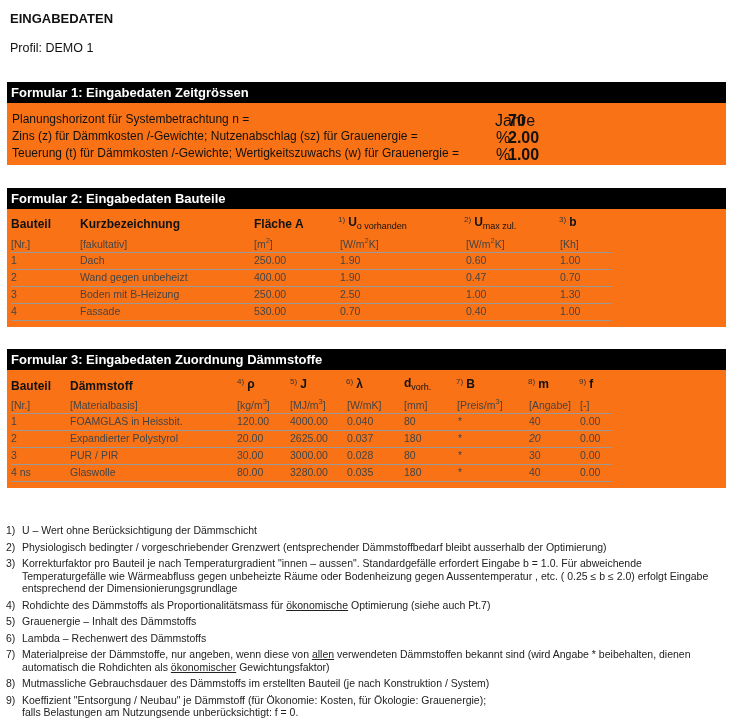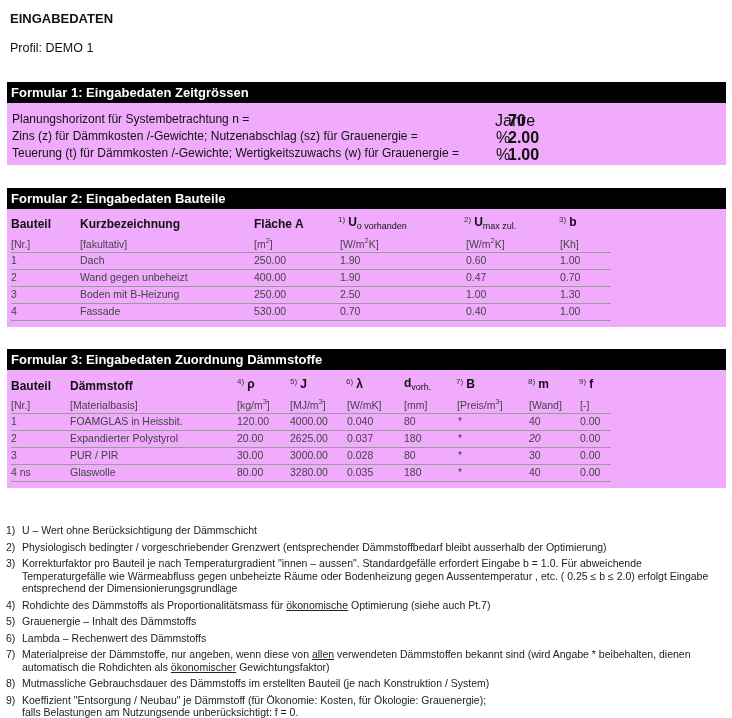--- a/index.html
+++ b/index.html
@@ -3,21 +3,21 @@
 <meta charset="utf-8">
 <style>
   html, body { margin:0; padding:0; background:#ffffff; }
   body { width:732px; height:718px; overflow:hidden; position:relative;
          font-family:"Liberation Sans", sans-serif; color:#111; }
   .abs { position:absolute; }
   .title { left:10px; top:11px; font-size:13px; font-weight:bold; }
   .profil { left:10px; top:41px; font-size:12.5px; font-weight:normal; }
   .section-head { position:absolute; left:7px; width:719px; height:21px; background:#000; color:#fff;
                   font-weight:bold; font-size:13px; line-height:21px; padding-left:4px; box-sizing:border-box; }
-  .section-body { position:absolute; left:7px; width:719px; background:#f0abfc; }
+  .section-body { position:absolute; left:7px; width:719px; background:#f97316; }
   .f1-row { position:absolute; left:5px; font-size:12px; color:#111; white-space:nowrap; }
   .f1-val { position:absolute; font-size:16px; font-weight:bold; white-space:nowrap;margin-left:40px; }
   .f1-unit { position:absolute; font-size:16px; white-space:nowrap; }
   .col { position:absolute; white-space:nowrap; }
   .th { font-size:12px; font-weight:bold; color:#111; }
   .th sub { font-weight:normal; font-size:9px; vertical-align:-3px; }
   .fn { font-size:8px; vertical-align:4px; font-weight:normal; margin-right:3px; color:#333; }
   .unit { font-size:10.5px; color:#444; }
   .unit sup { font-size:7.5px; }
   .cell { font-size:10.5px; color:#444; }
@@ -119,21 +119,21 @@
   <div class="col th" style="left:521px; top:7px;"><span class="fn">8)</span><span>m</span></div>
   <div class="col th" style="left:572px; top:7px;"><span class="fn">9)</span><span>f</span></div>
 
   <div class="col unit" style="left:4px; top:29px;">[Nr.]</div>
   <div class="col unit" style="left:63px; top:29px;">[Materialbasis]</div>
   <div class="col unit" style="left:230px; top:27px;"><span>[kg/m</span><sup>3</sup><span>]</span></div>
   <div class="col unit" style="left:283px; top:27px;"><span>[MJ/m</span><sup>3</sup><span>]</span></div>
   <div class="col unit" style="left:340px; top:29px;">[W/mK]</div>
   <div class="col unit" style="left:397px; top:29px;">[mm]</div>
   <div class="col unit" style="left:450px; top:27px;"><span>[Preis/m</span><sup>3</sup><span>]</span></div>
-  <div class="col unit" style="left:522px; top:29px;">[Wand]</div>
+  <div class="col unit" style="left:522px; top:29px;">[Angabe]</div>
   <div class="col unit" style="left:573px; top:29px;">[-]</div>
 
   <div class="rowline" style="top:43px; width:600px;"></div>
 
   <div class="row" style="top:45px;">
     <span class="col cell" style="left:4px;">1</span>
     <span class="col cell" style="left:63px;">FOAMGLAS in Heissbit.</span>
     <span class="col cell" style="left:230px;">120.00</span>
     <span class="col cell" style="left:283px;">4000.00</span>
     <span class="col cell" style="left:340px;">0.040</span>

